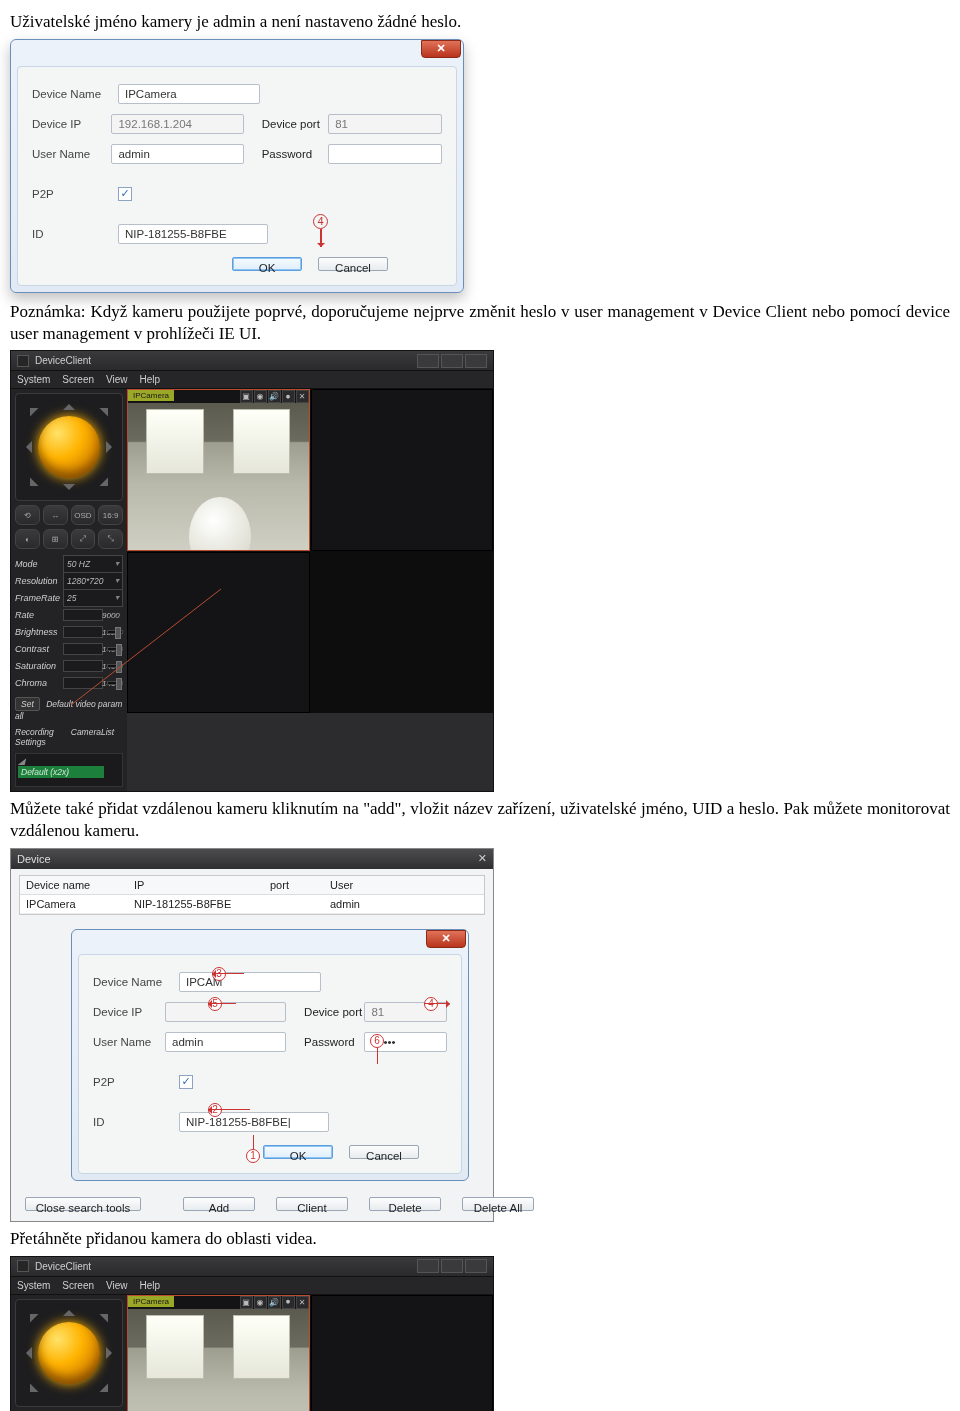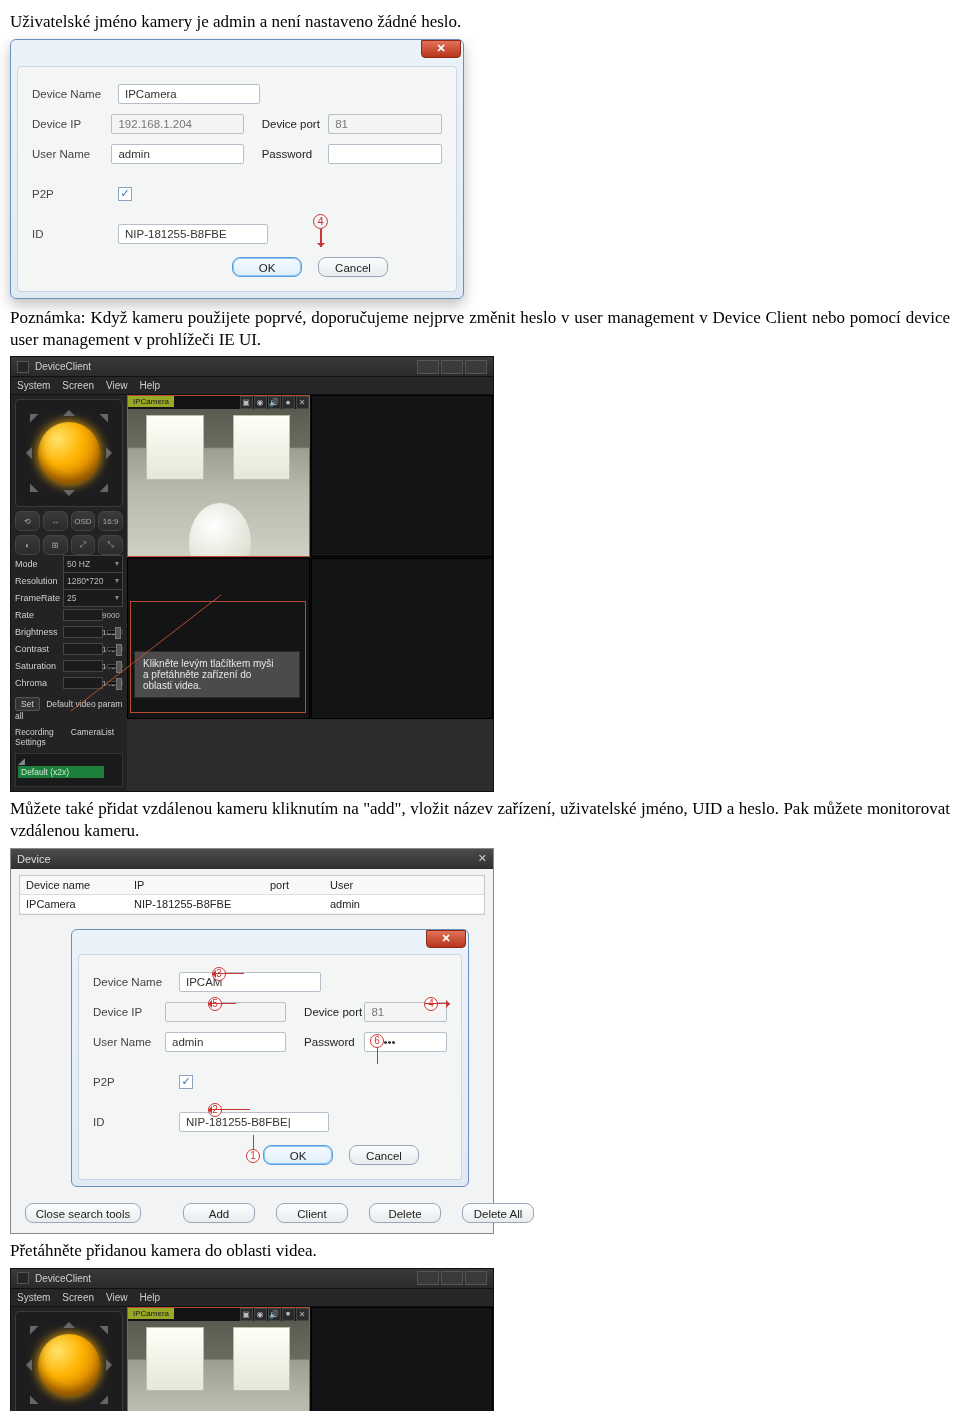--- a/index.html
+++ b/index.html
@@ -19,22 +19,22 @@
     align-items:center; justify-content:center; font-size:11px; font-weight:bold; cursor:pointer;}
   .dlg-body { background:#f4f5f5; border:1px solid #c9d6e6; margin:0 6px 6px 6px; border-radius:4px; padding:12px 14px 14px 14px;}
   .row { display:flex; align-items:center; height:30px; }
   .lab { width:86px; color:#444; }
   .inp { background:#fff; border:1px solid #b7bfca; border-radius:2px;
     height:20px; line-height:18px; padding:0 6px; font-family:inherit; font-size:11.5px; color:#333;}
   .inp.disabled { background:#f4f4f4; color:#777; }
   .inp.w140{width:142px;} .inp.w122{width:122px;} .inp.w150{width:150px;}
   .lab2 { width:72px; margin-left:18px; }
   .chk { width:14px;height:14px;border:1px solid #8ea3c2;background:#fff;display:flex;align-items:center;justify-content:center;font-size:11px;color:#2a6fb6;}
-  .btn7 { display:inline-block; min-width:70px; height:20px; line-height:20px; text-align:center;
-    border:1px solid #9aa6b6; border-radius:8px; background:linear-gradient(#fdfdfd,#e7ecef);
+  .btn7 { display:inline-block; min-width:70px; height:14px; line-height:20px; text-align:center;
+    border:1px solid #9aa6b6; border-radius:2px; background:linear-gradient(#fdfdfd,#e7ecef);
     font-family:inherit; font-size:11.5px; color:#222; cursor:pointer; }
   .btn7.primary { border-color:#5c9fe1; box-shadow:0 0 0 1px #8fc3f1 inset; background:linear-gradient(#f5faff,#dfeefc);}
   .dlg-actions { display:flex; gap:16px; justify-content:flex-start; margin-top:8px; margin-left:200px;}
   .annot { position:absolute; color:#cc3333; font-size:11px; display:flex; flex-direction:column; align-items:center; pointer-events:none;}
   .annot .circ { width:15px;height:15px;border:1px solid #cc3333;border-radius:50%;display:flex;align-items:center;justify-content:center;}
   .annot .arr { width:2px;height:18px;background:#cc3333;position:relative;}
   .annot .arr::after{content:"";position:absolute;bottom:-4px;left:-3px;border:4px solid transparent;border-top-color:#cc3333;}
 
   
   .dc-window {
@@ -58,21 +58,21 @@
   .tri.s{bottom:4px;left:50%;margin-left:-6px;border-top-color:#666;}
   .tri.w{left:4px;top:50%;margin-top:-6px;border-right-color:#666;}
   .tri.e{right:4px;top:50%;margin-top:-6px;border-left-color:#666;}
   .tri.nw{top:8px;left:8px;border-bottom-color:#666;transform:rotate(-45deg);}
   .tri.ne{top:8px;right:8px;border-bottom-color:#666;transform:rotate(45deg);}
   .tri.sw{bottom:8px;left:8px;border-top-color:#666;transform:rotate(45deg);}
   .tri.se{bottom:8px;right:8px;border-top-color:#666;transform:rotate(-45deg);}
   .pillrow{display:flex;gap:3px;margin-top:4px;}
   .pill{flex:1;height:20px;border:1px solid #444;border-radius:6px;background:linear-gradient(#3a3a3c,#2a2a2c);
     display:flex;align-items:center;justify-content:center;font-size:8px;color:#aaa;}
-  .settings{font-size:9px;}
+  .settings{margin-top:6px;font-size:9px;font-style:italic;}
   .srow{display:flex;align-items:center;height:17px;gap:4px;}
   .srow .sl{width:44px;}
   .sel{flex:1;height:13px;background:#1b1b1d;border:1px solid #444;font-size:8.5px;color:#bbb;padding:8px 3px;display:flex;align-items:center;justify-content:space-between;}
   .sel::after{content:"▾";color:#888;font-size:8px;}
   .numbox{width:26px;height:12px;background:#1b1b1d;border:1px solid #444;font-size:8px;color:#bbb;text-align:center;line-height:12px;padding-left:38px;}
   .slider{flex:1;height:4px;background:#111;border:1px solid #444;position:relative;}
   .slider .thumb{position:absolute;top:-4px;width:6px;height:12px;background:#555;border:1px solid #777;}
   .side-btm{margin-top:6px;font-size:8.5px;}
   .side-btm .btn-sm{display:inline-block;padding:1px 5px;border:1px solid #555;background:#333;border-radius:2px;margin-right:4px;}
   .tree{margin-top:6px;background:#1a1a1c;border:1px solid #333;height:34px;padding:2px;}
@@ -278,26 +278,20 @@
           <span>⏺</span>
           <span>✕</span>
         </div>
         <div class="view">
           <div class="light l"></div>
           <div class="light r"></div>
           <div class="dome"></div>
         </div>
       </div>
       <div class="cell"></div>
-      <div class="cell">
-        <div class="redbox" style="left:2px;top:42px;width:176px;height:112px;"></div>
-        <div class="tooltip" style="left:6px;top:92px;width:166px;white-space:pre-line;">Klikněte levým tlačítkem myši
-a přetáhněte zařízení do
-oblasti videa.</div>
-      </div>
       <div class="cell"></div>
 
       <svg style="position:absolute;left:-116px;top:0;width:300px;height:324px;pointer-events:none;">
         <line x1="60" y1="316" x2="210" y2="200" stroke="#b94c2f" stroke-width="1"></line>
       </svg>
     </div>
   </div>
 </div>
 
 <p class="text">Můžete také přidat vzdálenou kameru kliknutím na "add", vložit název zařízení, uživatelské jméno, UID a heslo. Pak můžete monitorovat vzdálenou kameru.</p>

